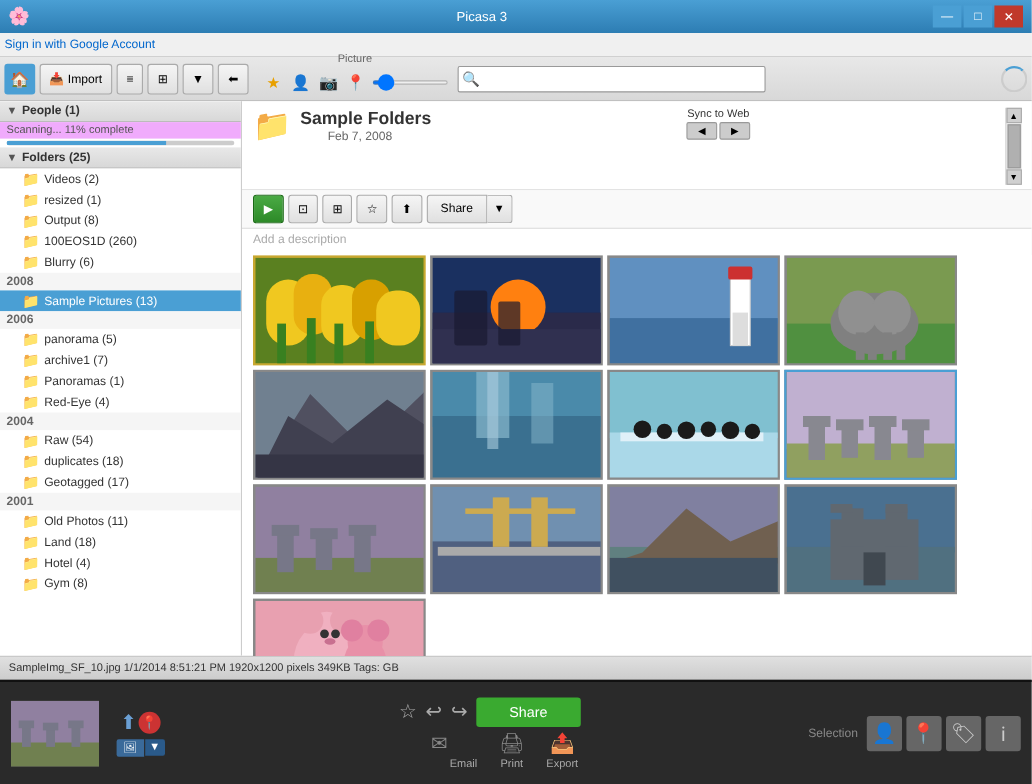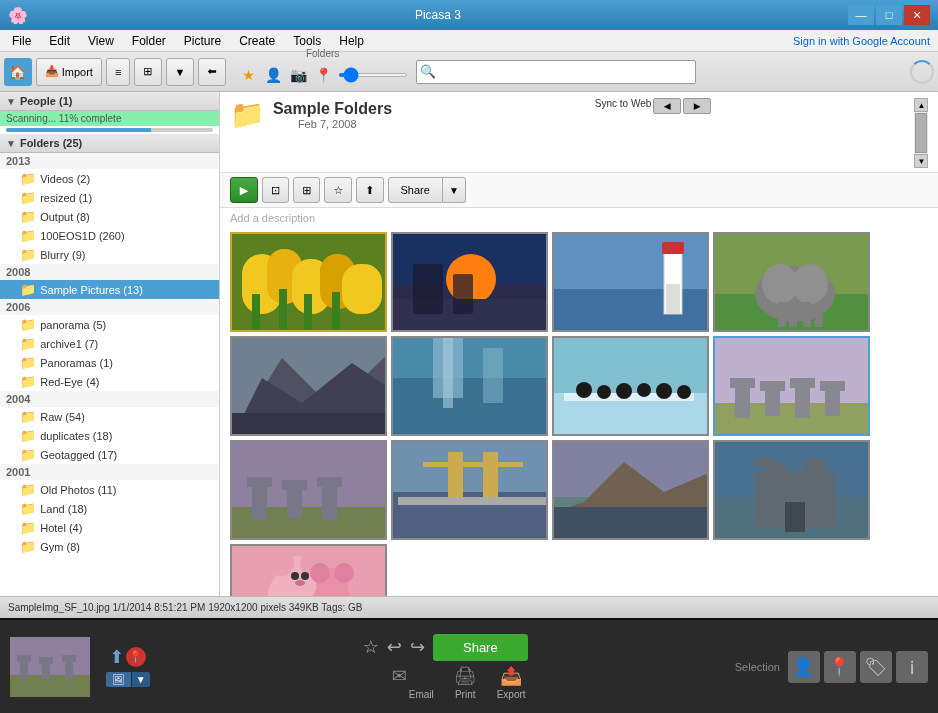--- a/index.html
+++ b/index.html
@@ -131,21 +131,21 @@
     .folder-item.selected { background: #4a9fd4; color: white; }
     .folder-icon { color: #e8a000; font-size: 13px; }
     .year-label {
       padding: 2px 6px;
       font-size: 11px; color: #666; font-weight: bold;
       background: #f5f5f5;
     }
     .scanning-bar {
       padding: 2px 6px;
       font-size: 10px; color: #555;
-      background: #86efac;
+      background: #f0abfc;
     }
     .scanning-progress {
       height: 4px; background: #ccc; margin: 2px 6px;
       border-radius: 2px; overflow: hidden;
     }
     .scanning-progress-fill {
       height: 100%; background: #4a9fd4; width: 70%;
     }
 
     
@@ -157,21 +157,21 @@
       overflow: hidden;
     }
     .content-header {
       display: flex; align-items: flex-start; justify-content: space-between;
       padding: 6px 10px 4px;
       border-bottom: 1px solid #ddd;
     }
     .content-header-left { display: flex; align-items: center; gap: 8px; }
     .content-title { font-size: 16px; font-weight: bold; color: #333; }
     .content-date { font-size: 11px; color: #666; padding-left: 25px; }
-    .sync-section { display: flex; flex-direction: row; align-items: flex-start; gap: 2px; }
+    .sync-section { display: flex; flex-direction: column; align-items: center; gap: 2px; }
     .sync-label { font-size: 10px; color: #333; }
     .sync-toggle { display: flex; gap: 2px; }
     .sync-btn {
       width: 28px; height: 16px;
       background: #ccc;
       border: 1px solid #999;
       border-radius: 2px;
       font-size: 9px;
       display: flex; align-items: center; justify-content: center;
       cursor: pointer;
@@ -318,45 +318,35 @@
   <div style="font-size:16px;">🌸</div>
   <span class="title-bar-title">Picasa 3</span>
   <div class="title-bar-controls">
     <button class="title-btn title-btn-min">—</button>
     <button class="title-btn title-btn-max">□</button>
     <button class="title-btn title-btn-close">✕</button>
   </div>
 </div>
 
 <div class="menu-bar">
-  <div class="menu-items">
-    <span class="menu-item">File</span>
-    <span class="menu-item">Edit</span>
-    <span class="menu-item">View</span>
-    <span class="menu-item">Folder</span>
-    <span class="menu-item">Picture</span>
-    <span class="menu-item">Create</span>
-    <span class="menu-item">Tools</span>
-    <span class="menu-item">Help</span>
-  </div>
   <span class="menu-sign-in">Sign in with Google Account</span>
 </div>
 
 <div class="toolbar">
   <div class="tb-icon-home">🏠</div>
   <div class="tb-btn">
     <span>📥</span>
     <span>Import</span>
   </div>
   <div class="tb-btn">≡</div>
   <div class="tb-btn">⊞</div>
   <div class="tb-btn">▼</div>
   <div class="tb-btn">⬅</div>
   <div style="position:relative; display:flex; flex-direction:column; align-items:center; margin-left: 8px;">
-    <span style="font-size:10px; color:#666; position:absolute; top:-10px;">Folders</span>
+    <span style="font-size:10px; color:#666; position:absolute; top:-10px;">Picture</span>
     <div class="filter-icons" style="margin-top:6px;">
       <span class="filter-icon active">★</span>
       <span class="filter-icon">👤</span>
       <span class="filter-icon">📷</span>
       <span class="filter-icon">📍</span>
       <input type="range" class="filter-slider" min="0" max="100" value="10" style="width: 70px;">
     </div>
   </div>
   <div class="search-box">
     <span style="font-size:13px; color:#888;">🔍</span>
@@ -378,40 +368,39 @@
     </div>
     <div class="scanning-progress">
       <div class="scanning-progress-fill"></div>
     </div>
 
     <div class="sidebar-section-header">
       <span class="triangle">▼</span>
       <span>Folders (25)</span>
     </div>
 
-    <div class="year-label">2013</div>
     <div class="folder-item">
       <span class="folder-icon">📁</span>
       <span>Videos (2)</span>
     </div>
     <div class="folder-item">
       <span class="folder-icon">📁</span>
       <span>resized (1)</span>
     </div>
     <div class="folder-item">
       <span class="folder-icon">📁</span>
       <span>Output (8)</span>
     </div>
     <div class="folder-item">
       <span class="folder-icon">📁</span>
       <span>100EOS1D (260)</span>
     </div>
     <div class="folder-item">
       <span class="folder-icon">📁</span>
-      <span>Blurry (9)</span>
+      <span>Blurry (6)</span>
     </div>
 
     <div class="year-label">2008</div>
     <div class="folder-item selected">
       <span class="folder-icon">📁</span>
       <span>Sample Pictures (13)</span>
     </div>
 
     <div class="year-label">2006</div>
     <div class="folder-item">

